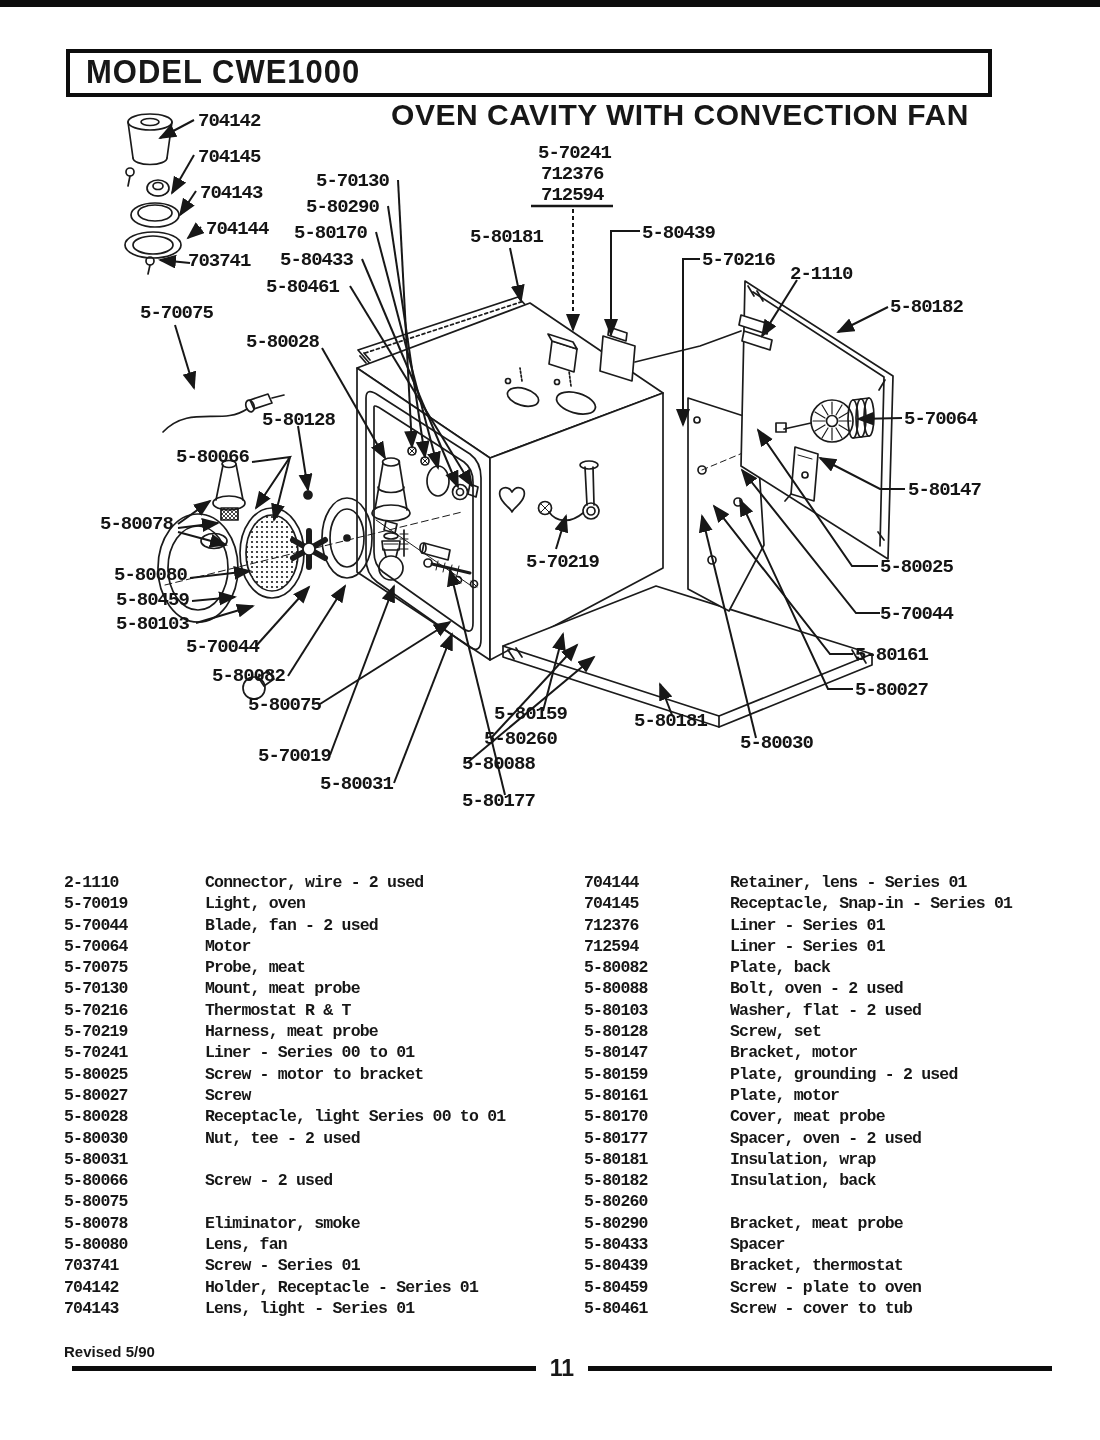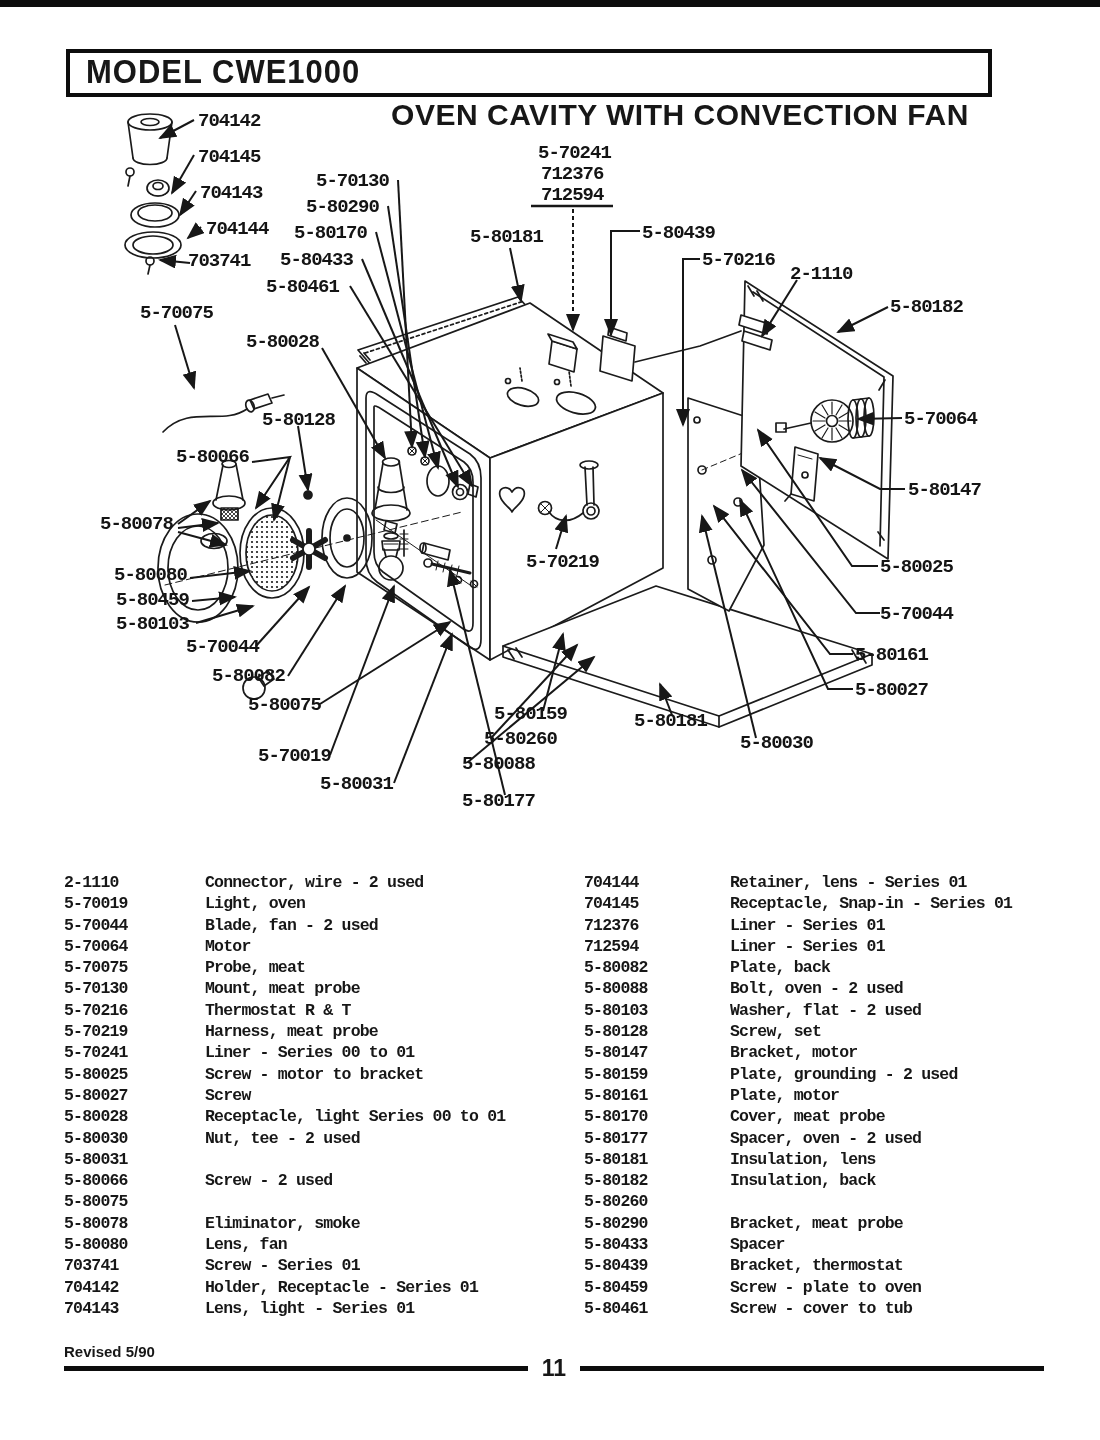--- a/index.html
+++ b/index.html
@@ -35,21 +35,21 @@
     font-family:"Liberation Mono","DejaVu Sans Mono",monospace;font-weight:700;
     font-size:16.5px;line-height:21.3px;letter-spacing:-0.8px;white-space:pre;
   }
   .pnum{width:141px;flex:none;}
   #col-right .pnum{width:146px;}
   .revised{
     position:absolute;left:64px;top:1343px;font-weight:700;font-size:15px;
     font-family:"Liberation Sans",sans-serif;
   }
   .footer-rule{
-    position:absolute;left:64px;top:1355px;width:980px;display:flex;align-items:center;
+    position:absolute;left:72px;top:1355px;width:980px;display:flex;align-items:center;
   }
   .rule-seg{height:5px;background:#0d0d0d;flex:1;}
   .page-num{
     font-weight:900;font-size:23px;padding:0 14px;font-family:"Liberation Sans",sans-serif;
   }
 </style>
 </head>
 <body>
 
 <div class="topbar"></div>
@@ -514,21 +514,21 @@
     <div class="prow">
       <span class="pnum">5-80170</span>
       <span class="pdesc">Cover, meat probe</span>
     </div>
     <div class="prow">
       <span class="pnum">5-80177</span>
       <span class="pdesc">Spacer, oven - 2 used</span>
     </div>
     <div class="prow">
       <span class="pnum">5-80181</span>
-      <span class="pdesc">Insulation, lens</span>
+      <span class="pdesc">Insulation, wrap</span>
     </div>
     <div class="prow">
       <span class="pnum">5-80182</span>
       <span class="pdesc">Insulation, back</span>
     </div>
     <div class="prow">
       <span class="pnum">5-80260</span>
     </div>
     <div class="prow">
       <span class="pnum">5-80290</span>

